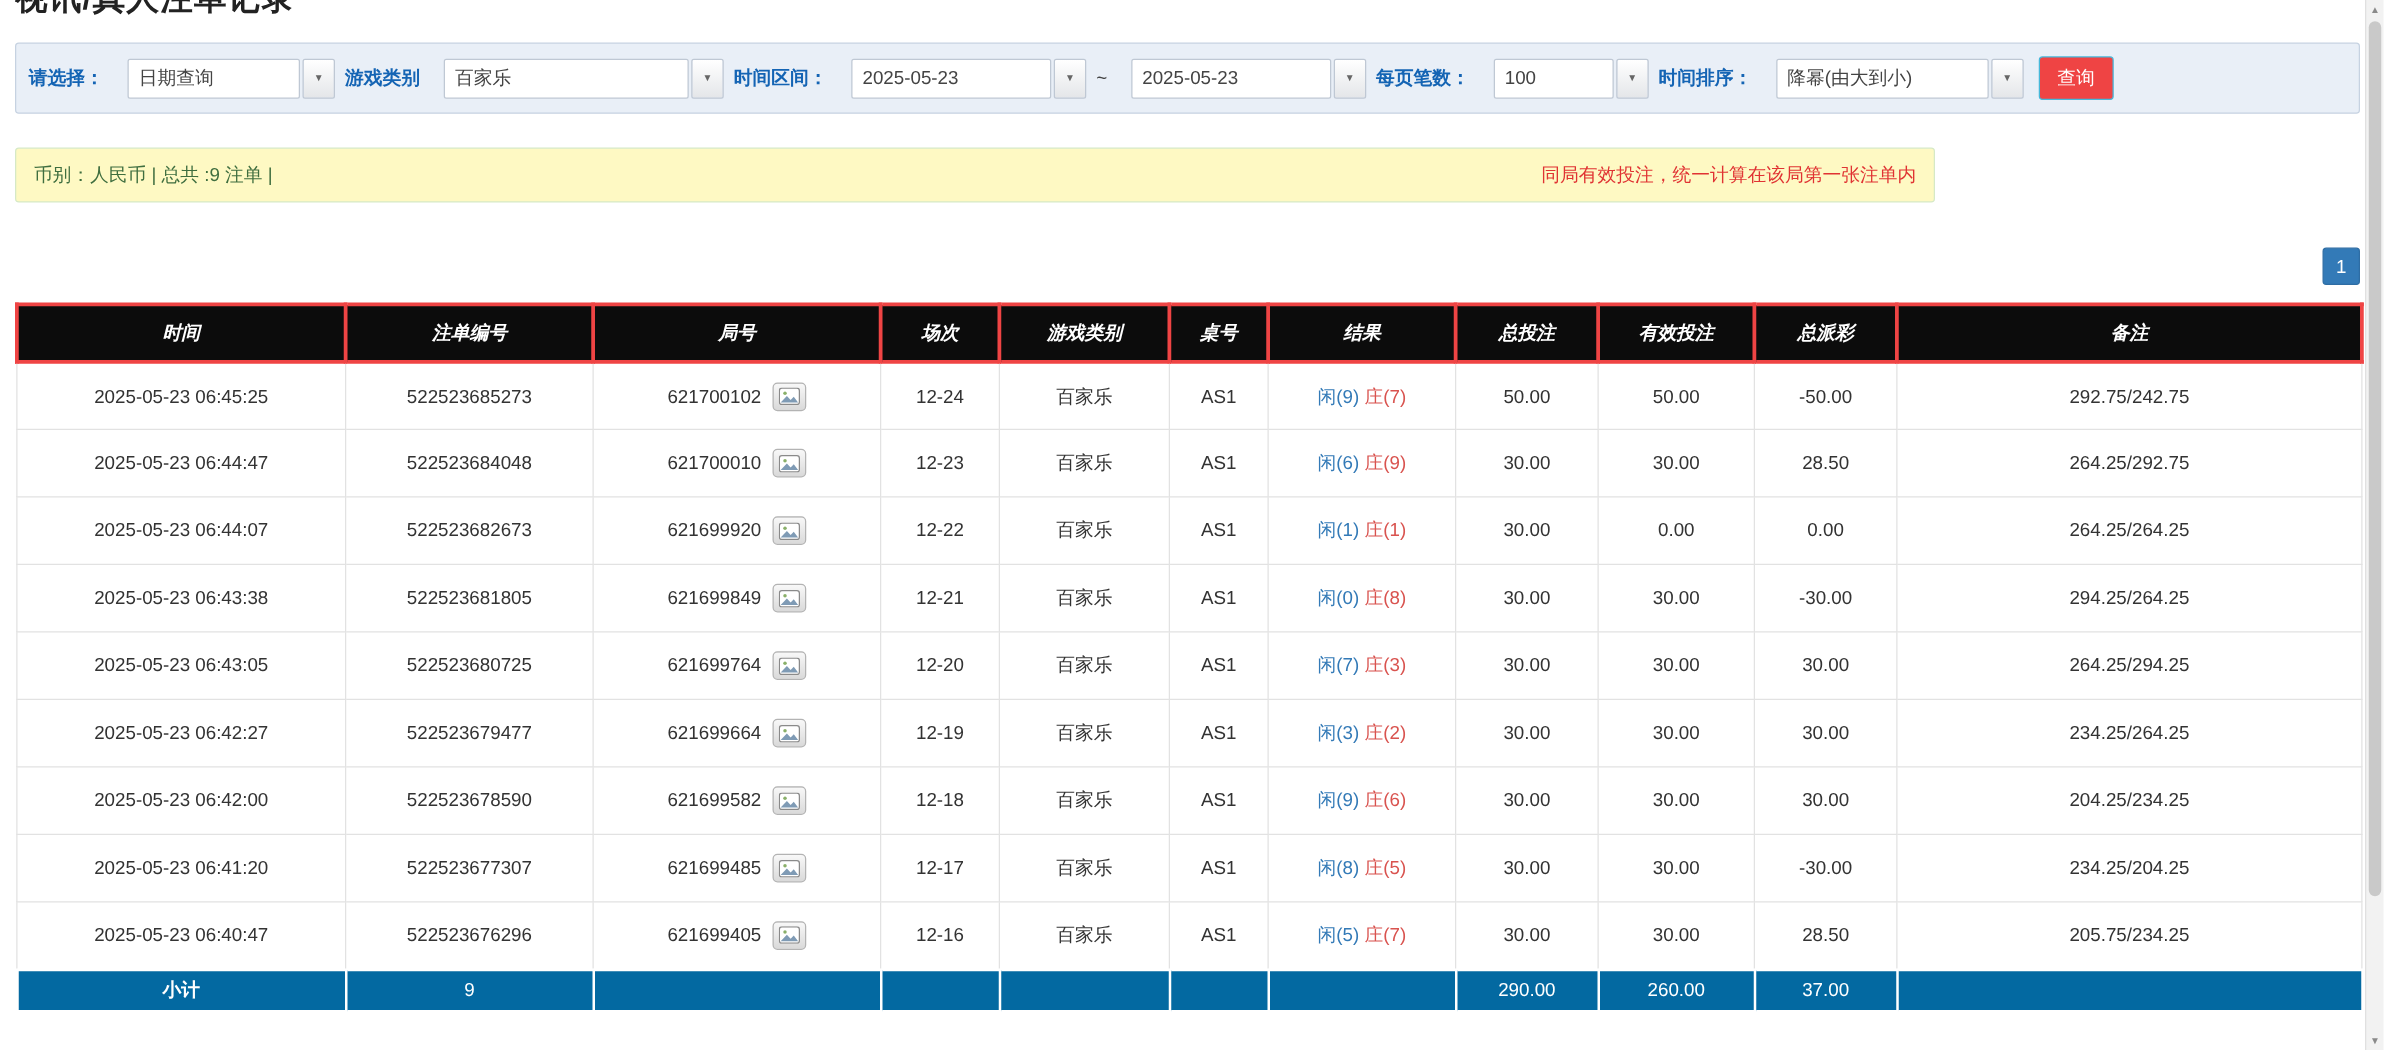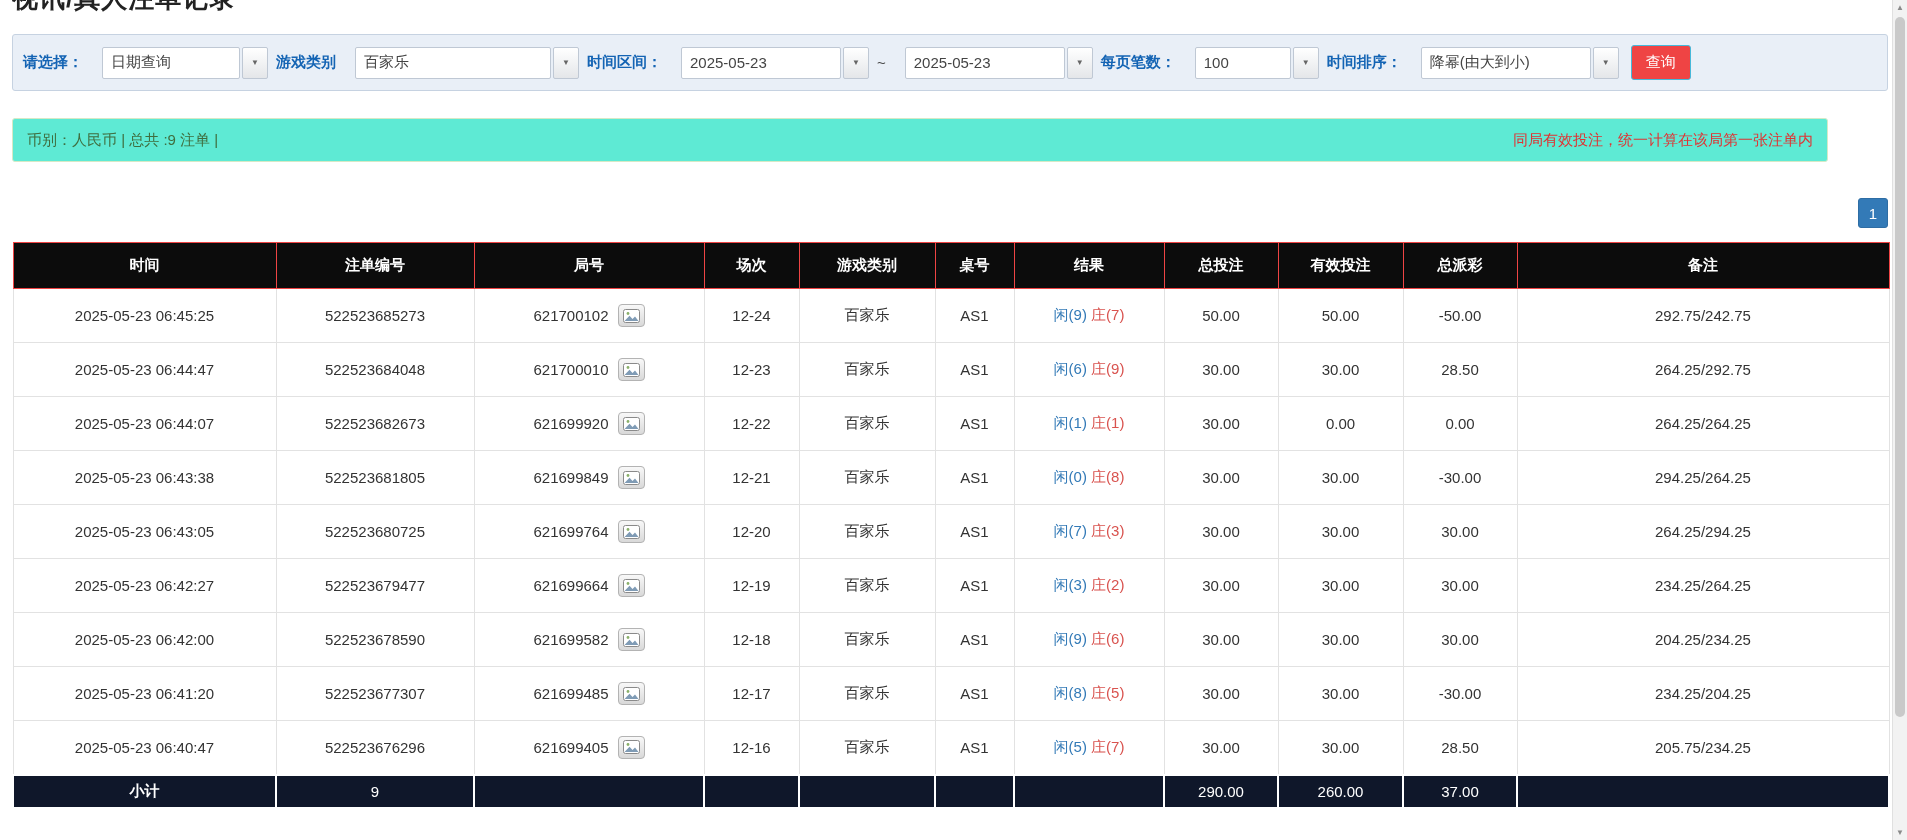--- a/index.html
+++ b/index.html
@@ -42,57 +42,57 @@
   .w-sort   input { width: 170px; }
   .tilde { color: #444; font-size: 15px; }
   .search-btn {
     background: #ef4444; border: 1px solid #46b8da; color: #fff;
     font-size: 15px; padding: 7px 14px; border-radius: 3px; cursor: pointer;
     font-family: inherit; margin-left: 4px;
   }
 
   
   .summary-bar {
-    margin-top: 27px; width: 1816px; height: 44px;
-    background: #5eead4; border: 1px solid #d6e9c6; border-radius: 3px;
+    margin-top: 27px; width: 1536px; height: 44px;
+    background: #fef9c3; border: 1px solid #d6e9c6; border-radius: 3px;
     display: flex; align-items: center; justify-content: space-between;
     padding: 0 14px; font-size: 15px;
   }
   .summary-left { color: #3f6e3f; }
   .summary-right { color: #e03333; }
 
   
   .pagination { width: 1876px; display: flex; justify-content: flex-end; gap: 4px; margin-top: 36px; }
   .page-btn {
     min-width: 30px; height: 30px; background: #337ab7; border: 1px solid #2e6da4;
     color: #fff; font-size: 15px; border-radius: 3px; cursor: pointer; font-family: inherit;
   }
 
   
   table.records { margin-top: 14px; width: 1876px; border-collapse: collapse; table-layout: fixed; font-size: 15px; }
   table.records thead th {
     background: #0c0c0c; color: #fff; font-weight: bold; height: 46px;
-    border: 1px solid #ef4444; text-align: center;
+    border: 3px solid #ef4444; text-align: center; font-style: italic;
   }
   table.records tbody td {
     height: 54px; text-align: center; border: 1px solid #e2e2e2;
     color: #333; background: #fff; overflow: hidden;
   }
   .cell-blue { color: #337ab7; cursor: pointer; }
   .cell-red { color: #d9534f; }
   .result-player { color: #337ab7; }
   .result-banker { color: #d9534f; }
   .round-cell { display: flex; align-items: center; justify-content: center; gap: 9px; }
   .video-btn {
     width: 27px; height: 23px; border: 1px solid #b3b3b3; border-radius: 4px;
     background: linear-gradient(#f8f8f8, #d9d9d9);
     display: inline-flex; align-items: center; justify-content: center; cursor: pointer;
   }
   table.records tfoot td {
-    background: #0f172a; color: #fff; text-align: center; height: 33px;
+    background: #0369a1; color: #fff; text-align: center; height: 33px;
     border: 2px solid #fff; font-size: 15px;
   }
   table.records tfoot td.f-label-cell { font-weight: bold; }
 
   
   .scrollbar {
     position: absolute; top: 0; right: 0; width: 15px; height: 840px;
     background: #f2f2f2; border-left: 1px solid #e0e0e0;
   }
   .scroll-arrow {

